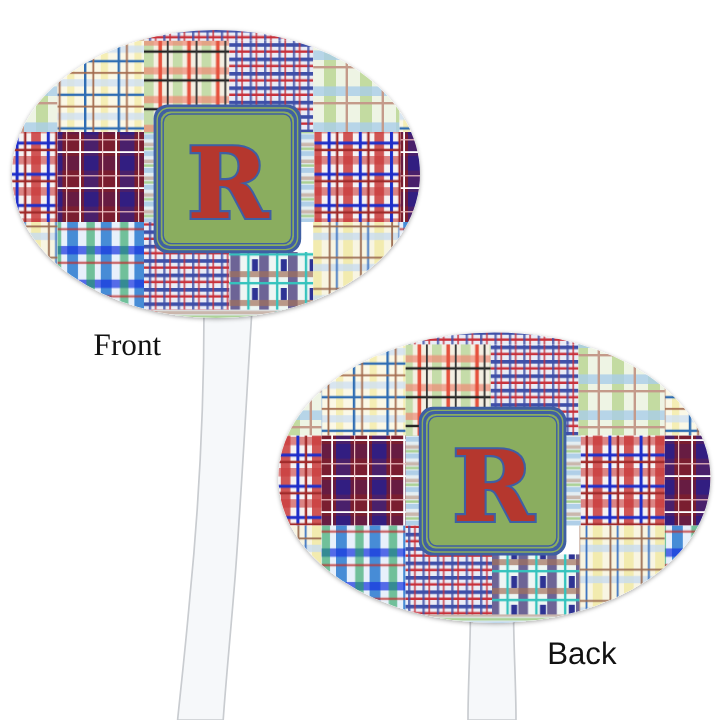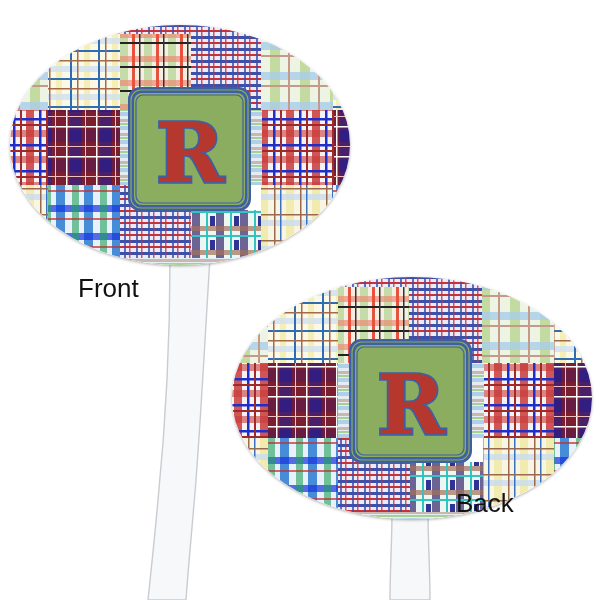--- a/index.html
+++ b/index.html
@@ -1,21 +1,21 @@
 <!DOCTYPE html>
 <html><head>
 <meta charset="utf-8">
 <style>
   html, body { margin: 0; padding: 0; background: #ffffff; }
   body { width: 600px; height: 600px; position: relative; overflow: hidden;
          font-family: "Liberation Sans", sans-serif; }
   .stage { position: absolute; left: 0; top: 0; width: 600px; height: 600px; }
   .label { position: absolute; font-size: 26px; color: #111111; font-family: "Liberation Sans", sans-serif; }
-  .label-front { left: 78px; top: 273px; }
-  .label-back { left: 456px; top: 488px; }
+  .label-front { left: 78px; top: 273px; font-family: Liberation Serif, serif; }
+  .label-back { left: 456px; top: 529px; }
 </style>
 </head>
 <body>
 
 <svg class="stage" width="600" height="600" viewBox="0 0 600 600" xmlns="http://www.w3.org/2000/svg">
   <defs>
 
     <pattern id="pl-yellow" width="28" height="28" patternUnits="userSpaceOnUse">
       <rect width="28" height="28" fill="#fbf8e6"></rect>
       <rect x="0" y="0" width="6" height="28" fill="#f3eaa0" opacity="0.7"></rect>

